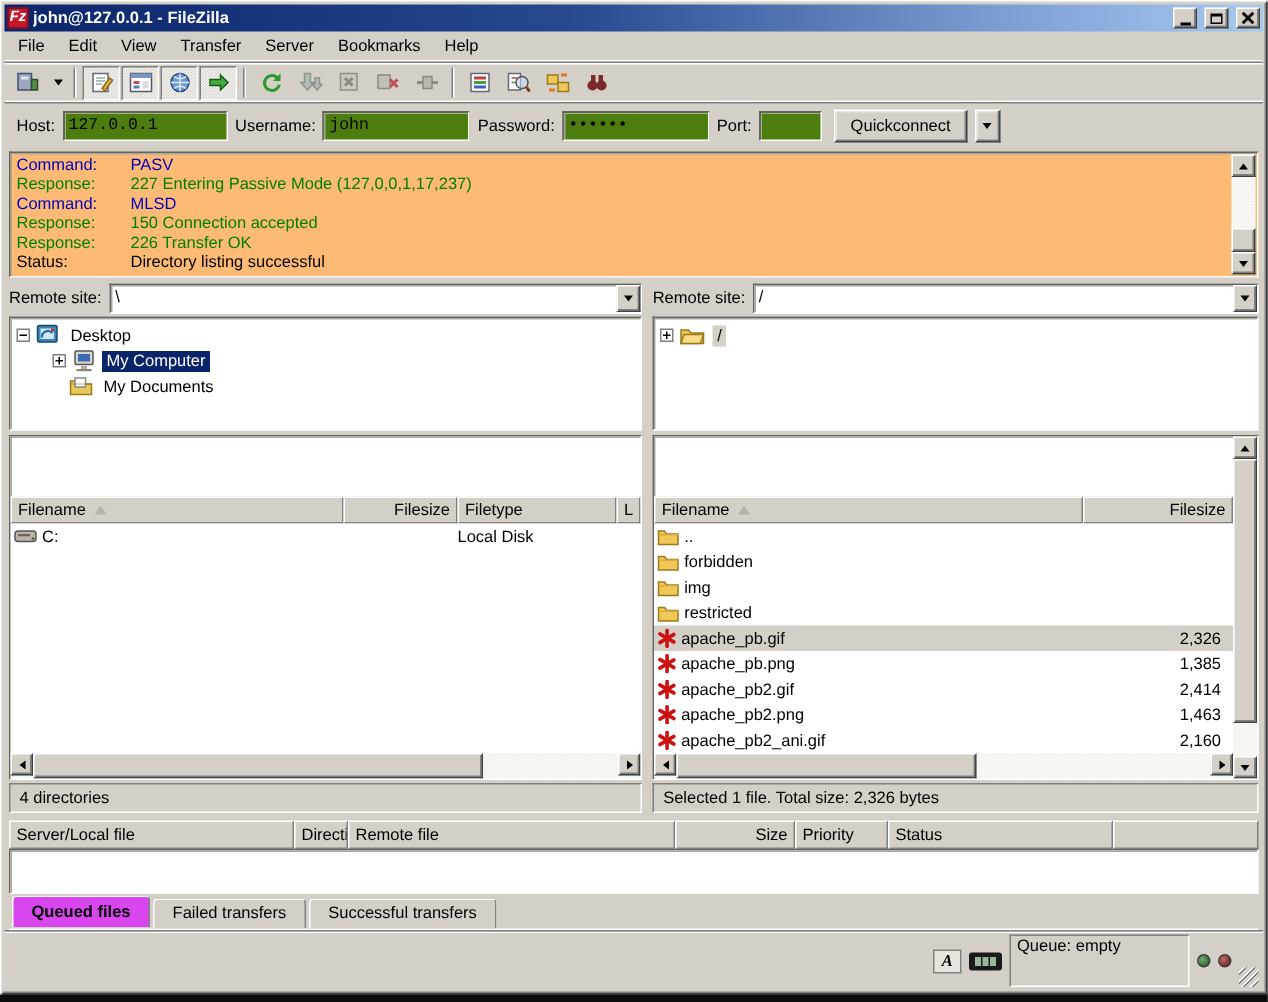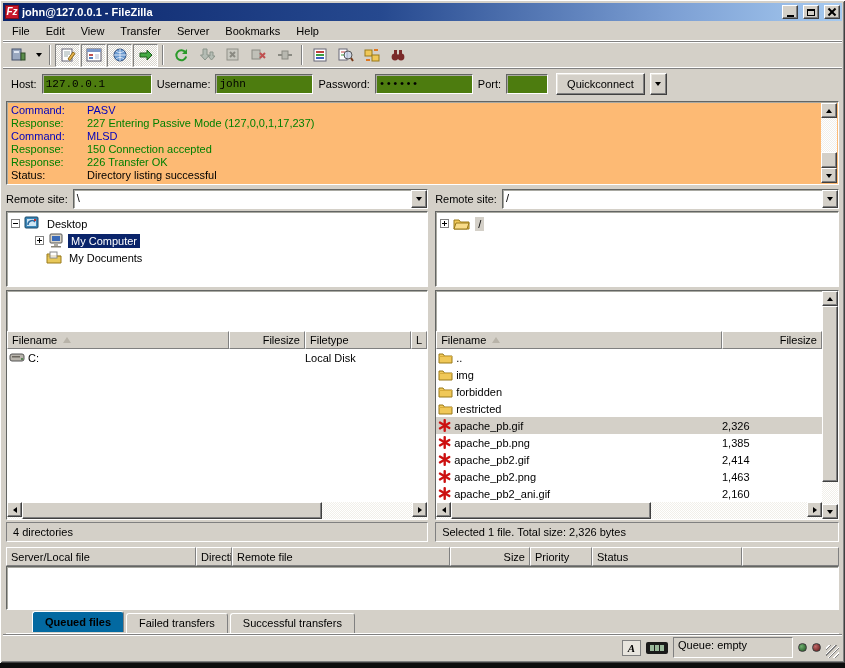--- a/index.html
+++ b/index.html
@@ -121,21 +121,21 @@
   .lheader { flex:0 0 18px; display:flex; background:#d4d0c8;margin-top:40px; }
   .hcell { border:1px solid; border-color:#fff #808080 #808080 #fff; padding:2px 4px;
            display:flex; align-items:center; gap:6px; white-space:nowrap; overflow:hidden; }
   .hcell.right { justify-content:flex-end; }
   .sort-asc { width:0; height:0; border-left:4px solid transparent; border-right:4px solid transparent;
               border-bottom:6px solid #b8b3a9; }
   .lbody { flex:1; background:#fff; overflow:hidden; }
   .lrow { height:17px; display:flex; align-items:center; white-space:nowrap; }
   .lrow.selected { background:#d4d0c8; }
   .cell-name { display:flex; align-items:center; gap:3px; padding-left:2px; overflow:hidden; }
-  .cell-size { text-align:left; padding-right:8px; }
+  .cell-size { text-align:right; padding-right:8px; }
   
   .lc1 { width:222px; } .lc2 { width:76px; } .lc3 { width:106px; } .lcx { flex:1; }
   
   .rc1 { flex:1; } .rc2 { width:100px; }
 
   .hscroll { flex:0 0 17px; display:flex; background:#f1efe9;
              background-image: linear-gradient(45deg,#fff 25%,transparent 25%,transparent 75%,#fff 75%),
                                linear-gradient(45deg,#fff 25%,transparent 25%,transparent 75%,#fff 75%);
              background-size:2px 2px; background-position:0 0,1px 1px; }
   .hthumb { height:17px; }
@@ -151,33 +151,33 @@
   .qheader { flex:0 0 19px; display:flex; background:#d4d0c8; }
   .qc1 { width:190px; } .qc2 { width:36px; } .qc3 { width:218px; } .qc4 { width:80px; }
   .qc5 { width:62px; } .qc6 { width:150px; } .qcx { flex:1; }
   .qbody { flex:1; background:#fff; border:1px solid; border-color:#636563 #fff #fff #636563;
            box-shadow: inset 1px 1px 0 #a9a9a2; }
   .qtabs { flex:0 0 24px; display:flex; align-items:flex-start; padding:1px 0 0 2px; gap:2px;
            border-bottom:1px solid #fff; }
   .tab { padding:3px 12px 4px 12px; background:#d4d0c8; border:1px solid;
          border-color:#fff #808080 #808080 #fff; border-bottom:none;
          border-radius:3px 3px 0 0; margin-top:2px; }
-  .tab.active { background:#0369a1; font-weight:bold; margin-top:0; padding-top:4px;margin-left:24px; }
+  .tab.active { background:#d946ef; font-weight:bold; margin-top:0; padding-top:4px; }
 
   
   .statusbar { flex:0 0 22px; display:flex; align-items:center; justify-content:flex-end;
                gap:5px; padding:2px 3px 2px 6px; border-top:1px solid #808080;
                box-shadow: inset 0 1px 0 #fff; }
   .type-ind { width:19px; height:16px; border:1px solid #808080; background:#e8e5de;
               display:flex; align-items:center; justify-content:center;
               font-family:"Liberation Serif", serif; font-style:italic; font-weight:bold; font-size:11px; }
   .speed-ind { width:22px; height:12px; background:#1a1a1a; border-radius:2px;
                display:flex; align-items:center; justify-content:center; gap:1px; }
   .speed-ind i { display:block; width:4px; height:6px; background:#9ab89a; }
-  .queue-pane { width:120px; height:21px; border:1px solid; border-color:#808080 #fff #fff #808080;
+  .queue-pane { width:120px; height:35px; border:1px solid; border-color:#808080 #fff #fff #808080;
                 padding:1px 4px; white-space:nowrap; }
   .led { width:9px; height:9px; border-radius:50%; border:1px solid #3a3a3a; }
   .led.green { background: radial-gradient(circle at 35% 35%, #6fae6f, #1e511e); }
   .led.red   { background: radial-gradient(circle at 35% 35%, #c06a6a, #5e1414); }
   .grip { width:13px; height:13px; align-self:flex-end;
           background: repeating-linear-gradient(135deg, transparent 0 2px, #fff 2px 3px, #808080 3px 4px); }
 
   .icon { display:inline-flex; align-items:center; justify-content:center; flex:0 0 auto; }
 </style>
 </head>
@@ -542,33 +542,33 @@
                   <span class="cell-size rc2"></span>
                 </div>
               <div class="lrow">
                   <span class="cell-name rc1">
                     <span class="icon">
                       <svg width="15" height="12">
                         <path d="M1 2 h4 l1.5 2 H14 v7 H1 z" fill="#f0c858" stroke="#9a7a1a"></path>
                         <path d="M1 4.5 H14" stroke="#d8ac3a"></path>
                       </svg>
                     </span>
-                    <span>img</span>
+                    <span>forbidden</span>
                   </span>
                   <span class="cell-size rc2"></span>
                 </div>
               <div class="lrow">
                   <span class="cell-name rc1">
                     <span class="icon">
                       <svg width="15" height="12">
                         <path d="M1 2 h4 l1.5 2 H14 v7 H1 z" fill="#f0c858" stroke="#9a7a1a"></path>
                         <path d="M1 4.5 H14" stroke="#d8ac3a"></path>
                       </svg>
                     </span>
-                    <span>forbidden</span>
+                    <span>img</span>
                   </span>
                   <span class="cell-size rc2"></span>
                 </div>
               <div class="lrow">
                   <span class="cell-name rc1">
                     <span class="icon">
                       <svg width="15" height="12">
                         <path d="M1 2 h4 l1.5 2 H14 v7 H1 z" fill="#f0c858" stroke="#9a7a1a"></path>
                         <path d="M1 4.5 H14" stroke="#d8ac3a"></path>
                       </svg>

